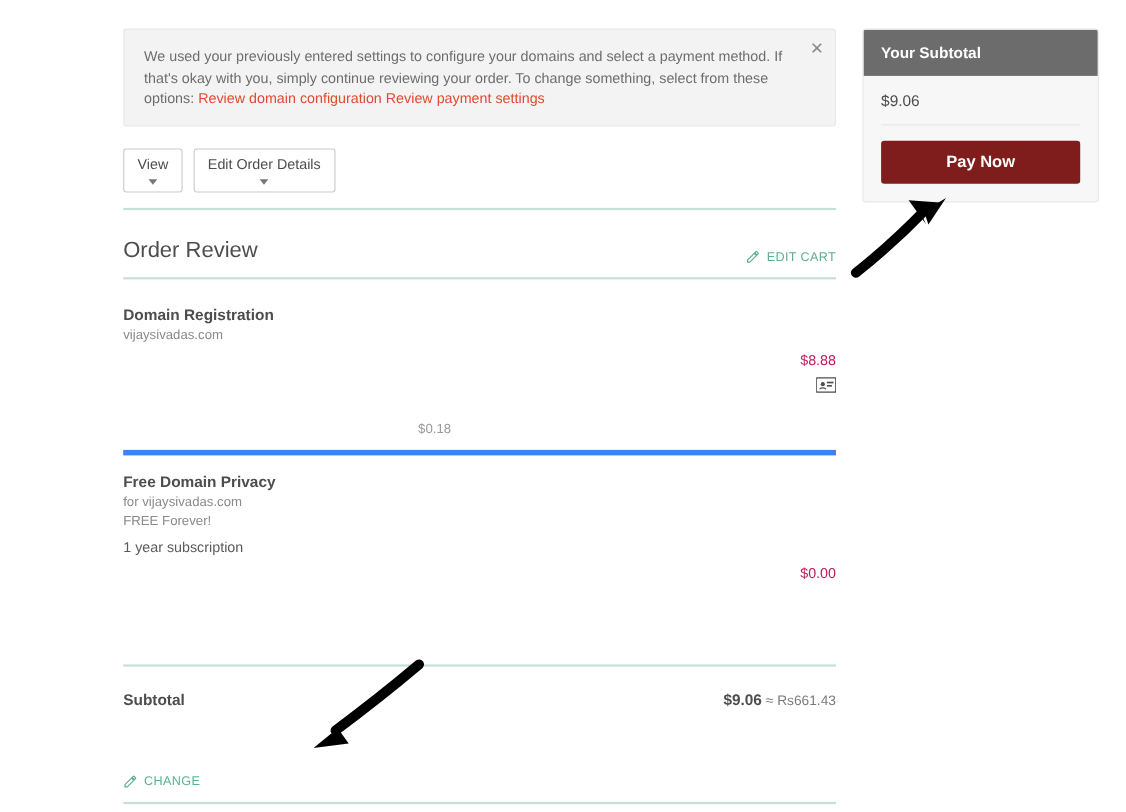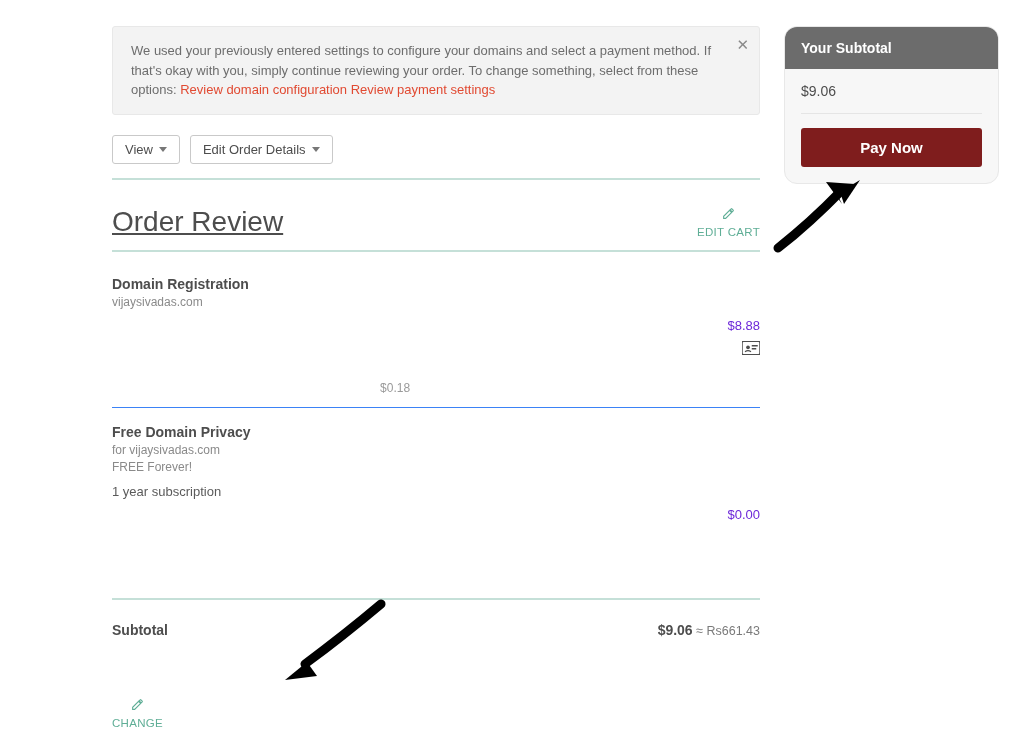--- a/index.html
+++ b/index.html
@@ -55,68 +55,67 @@
     display: inline-flex;
     align-items: center;
     gap: 6px;
     padding: 6px 12px;
     font-size: 13px;
     color: #4d4d4d;
     background: #fff;
     border: 1px solid #c9c9c9;
     border-radius: 3px;
     cursor: pointer;
+    flex-direction: column;
   }
   .caret {
     display: inline-block;
     width: 0; height: 0;
     border-left: 4px solid transparent;
     border-right: 4px solid transparent;
     border-top: 5px solid #777;
   }
 
   
   .rule-teal { border: none; border-bottom: 2px solid #c5e0d8; margin: 0; }
   .rule-light { border: none; border-bottom: 1px solid #e8e8e8; margin: 0; }
 
   .sec-head {
     display: flex;
     justify-content: space-between;
     align-items: flex-end;
     padding: 26px 0 12px 0;
   }
   .sec-head h2 {
-    font-size: 28px;
+    font-size: 20px;
     font-weight: 400;
     color: #4d4d4d;
-    text-decoration: underline;
   }
   .sec-action {
     display: inline-flex;
-    align-items: center;
+    align-items: flex-end;
     gap: 6px;
     color: #5fae96;
     font-size: 11.5px;
     letter-spacing: 0.3px;
     cursor: pointer;
-    flex-direction: column;
   }
   .sec-action svg { width: 13px; height: 13px; }
 
   
   .items { padding: 8px 0; }
   .item {
     display: flex;
     padding: 16px 0 12px 0;
     gap: 8px;
     flex-direction: column;
   }
   .col-left { flex: 0 0 46%; }
   .col-mid { flex: 0 0 28%; color: #5a5a5a; font-size: 13px; }
-  .col-right { flex: 0 0 18%; text-align: right; color: #6d28d9; font-size: 13px; }
+  .col-right { flex: 0 0 18%; text-align: right; color: #be185d; font-size: 13px; }
   .col-icon { flex: 0 0 24px; text-align: right; color: #4d4d4d; }
   .item-title { font-size: 14px; font-weight: 600; color: #4d4d4d; margin-bottom: 2px; }
   .item-sub { font-size: 12px; color: #8a8a8a; line-height: 1.4; }
   .fee-row {
     display: flex;
     padding: 4px 0 12px 0;
     font-size: 12px;
     color: #9a9a9a;
   }
   .fee-row .col-left { font-size: 12px; }
@@ -137,21 +136,21 @@
   .pm-row {
     padding: 24px 0 48px 0;
     font-size: 14px;
     font-weight: 600;
     color: #4d4d4d;
   }
 
   
   .sidebox {
     border: 1px solid #e8e8e8;
-    border-radius: 13px;
+    border-radius: 3px;
     background: #f7f7f7;
     overflow: hidden;
   }
   .sidebox-head {
     background: #6c6c6c;
     color: #fff;
     font-size: 14px;
     font-weight: 600;
     padding: 13px 16px;
   }
@@ -239,21 +238,21 @@
                 </svg>
           </div>
         </div>
         <div class="fee-row">
           <div class="col-mid"></div>
           <div class="col-right">$0.18</div>
           <div class="col-icon"></div>
         </div>
       </div>
 
-      <div class="item" style="border-top:1px solid #3b82f6; padding-bottom:36px;">
+      <div class="item" style="border-top:5px solid #3b82f6; padding-bottom:36px;">
         <div class="col-left">
           <div class="item-title">Free Domain Privacy</div>
           <div class="item-sub" style="white-space:pre-line">for vijaysivadas.com
 FREE Forever!</div>
         </div>
         <div class="col-mid">1 year subscription</div>
         <div class="col-right">$0.00</div>
         <div class="col-icon"></div>
       </div>
 

